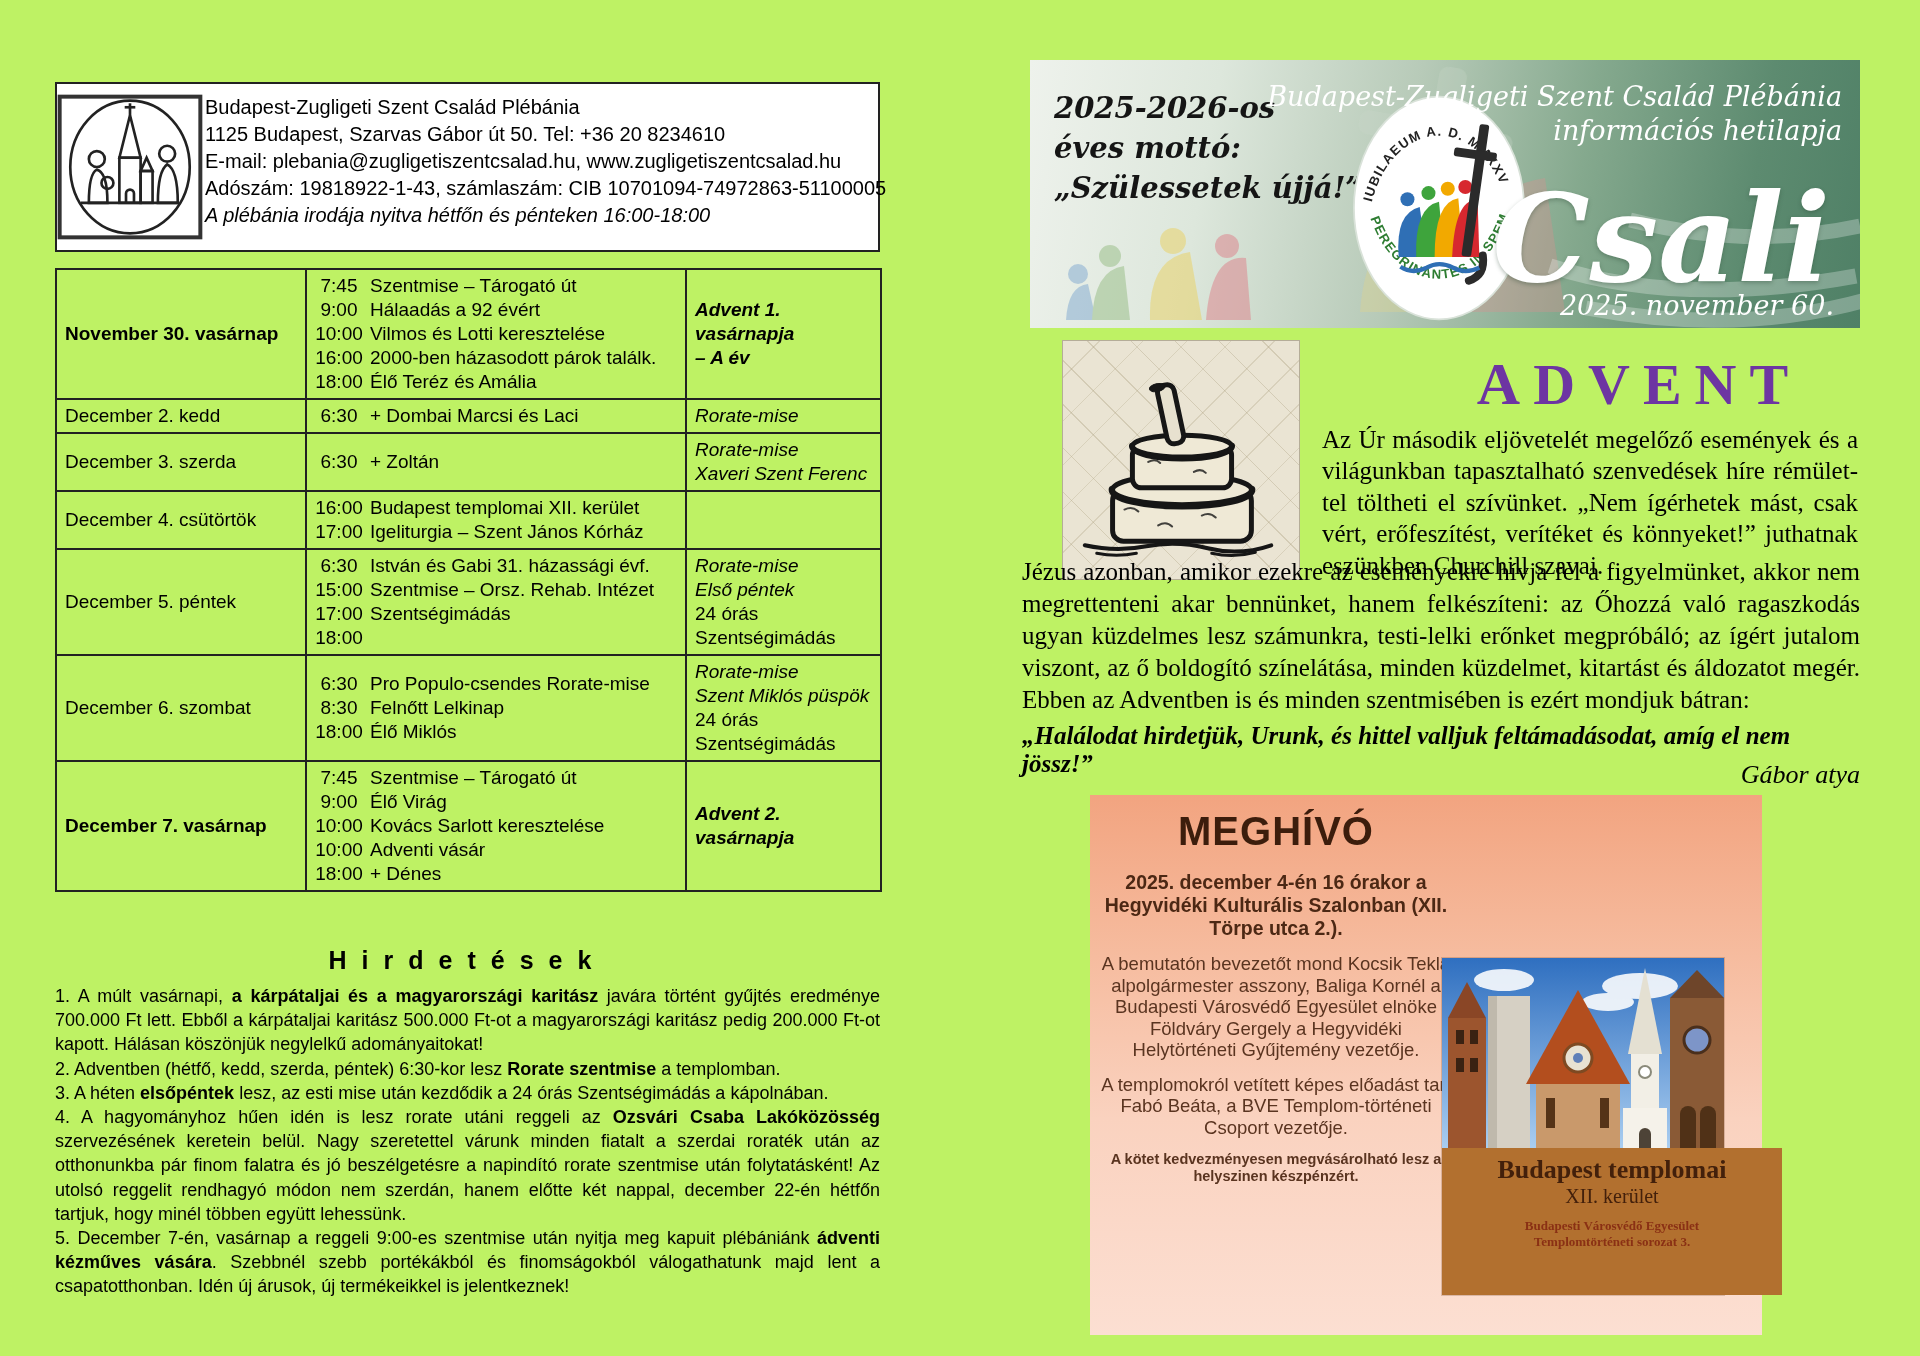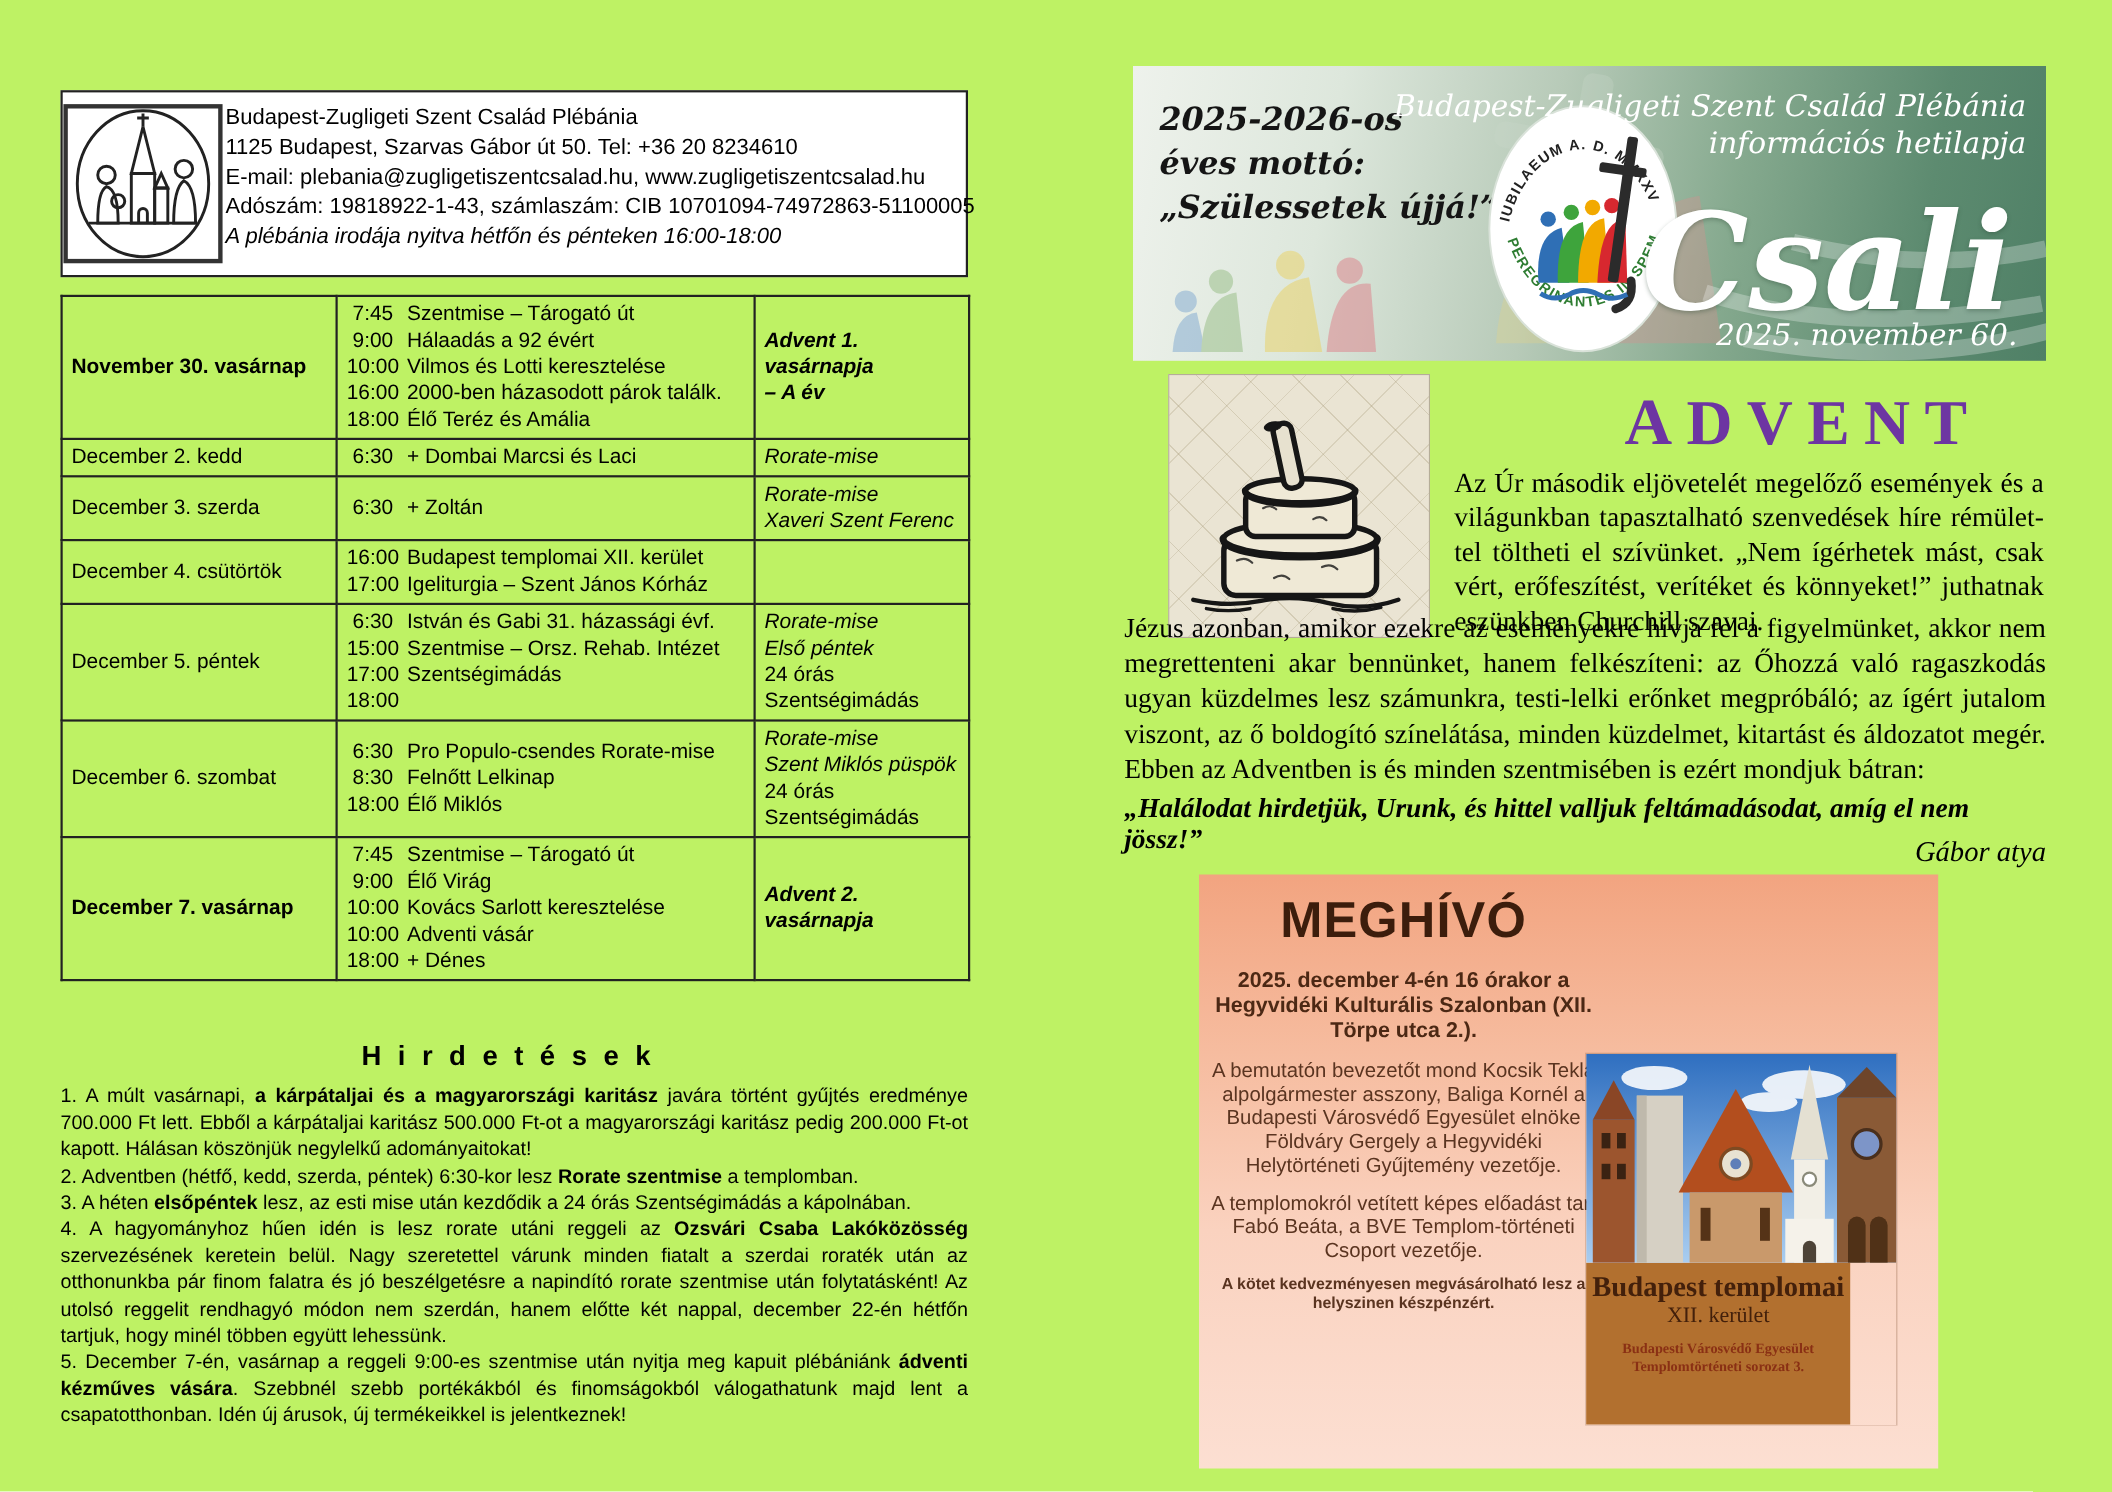--- a/index.html
+++ b/index.html
@@ -64,28 +64,28 @@
                 font-family:"Liberation Serif",serif;font-style:italic;font-weight:bold;
                 font-size:25px;color:#000;}
   .advent-sign{position:absolute;left:1022px;top:760px;width:838px;text-align:right;
                font-family:"Liberation Serif",serif;font-style:italic;font-size:26px;color:#000;}
 
   
   .flyer{position:absolute;left:1090px;top:795px;width:672px;height:540px;
          background:linear-gradient(180deg,#f2a480 0%,#f6bc9f 30%,#fad2bf 60%,#fcdfd2 100%);}
   .flyer-textcol{position:absolute;left:10px;top:14px;width:352px;display:flex;flex-direction:column;
                  gap:13px;text-align:center;color:#5a3420;}
-  .flyer-title{font-size:46px;font-weight:bold;color:#3c1d0c;letter-spacing:1px;margin-bottom:4px;}
+  .flyer-title{font-size:40px;font-weight:bold;color:#3c1d0c;letter-spacing:1px;margin-bottom:4px;}
   .flyer-p{font-size:18.5px;line-height:21.5px;}
   .flyer-p.bold{font-weight:bold;font-size:19.5px;line-height:23px;color:#4c2814;}
   .flyer-p.small{font-size:14.5px;line-height:17px;font-weight:bold;}
   .flyer-photo{position:absolute;left:352px;top:163px;width:282px;height:337px;
                box-shadow:0 0 0 1px rgba(120,70,40,.25);}
   .flyer-photo svg{display:block;}
-  .book-band{width:240px;height:147px;background:#b2702f;text-align:center;
+  .book-band{width:340px;height:147px;background:#b2702f;text-align:center;
              font-family:"Liberation Serif",serif;box-sizing:border-box;padding-top:8px;}
   .book-title{font-size:26px;font-weight:bold;color:#43200b;line-height:28px;}
   .book-sub{font-size:20px;font-weight:normal;color:#43200b;line-height:24px;}
   .book-series{font-size:13px;font-weight:bold;color:#8a3014;line-height:16px;margin-top:10px;}
 </style>
 </head>
 <body>
 
 <div id="canvas">
 

